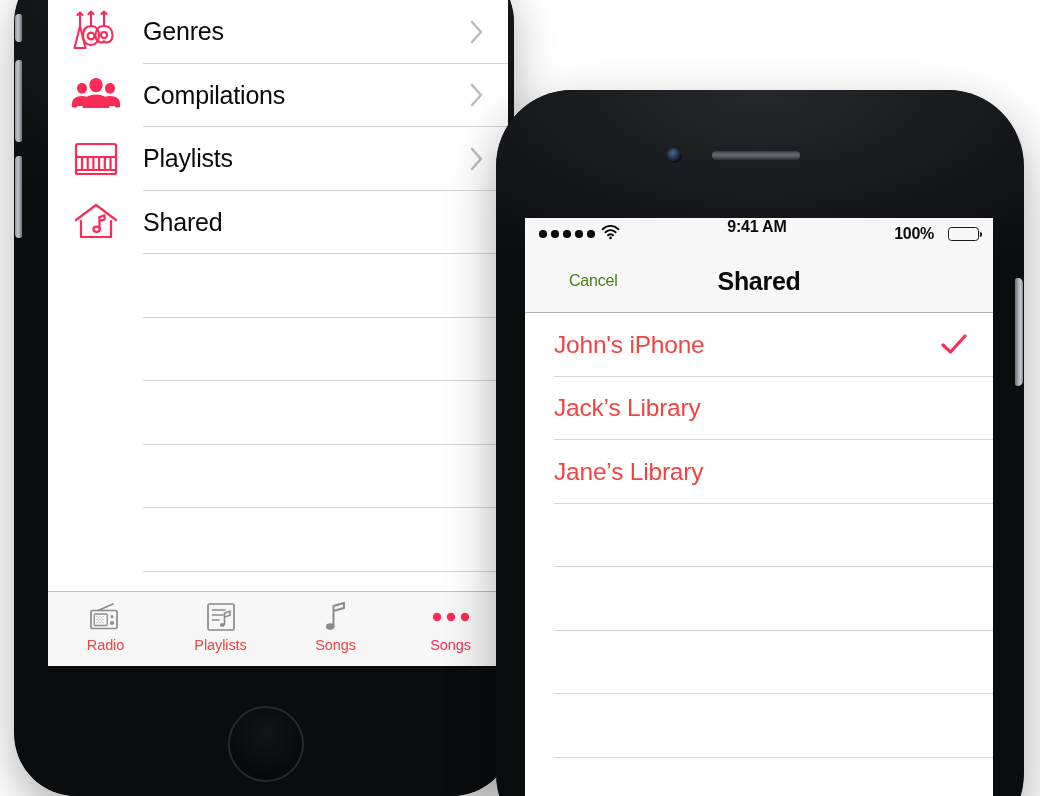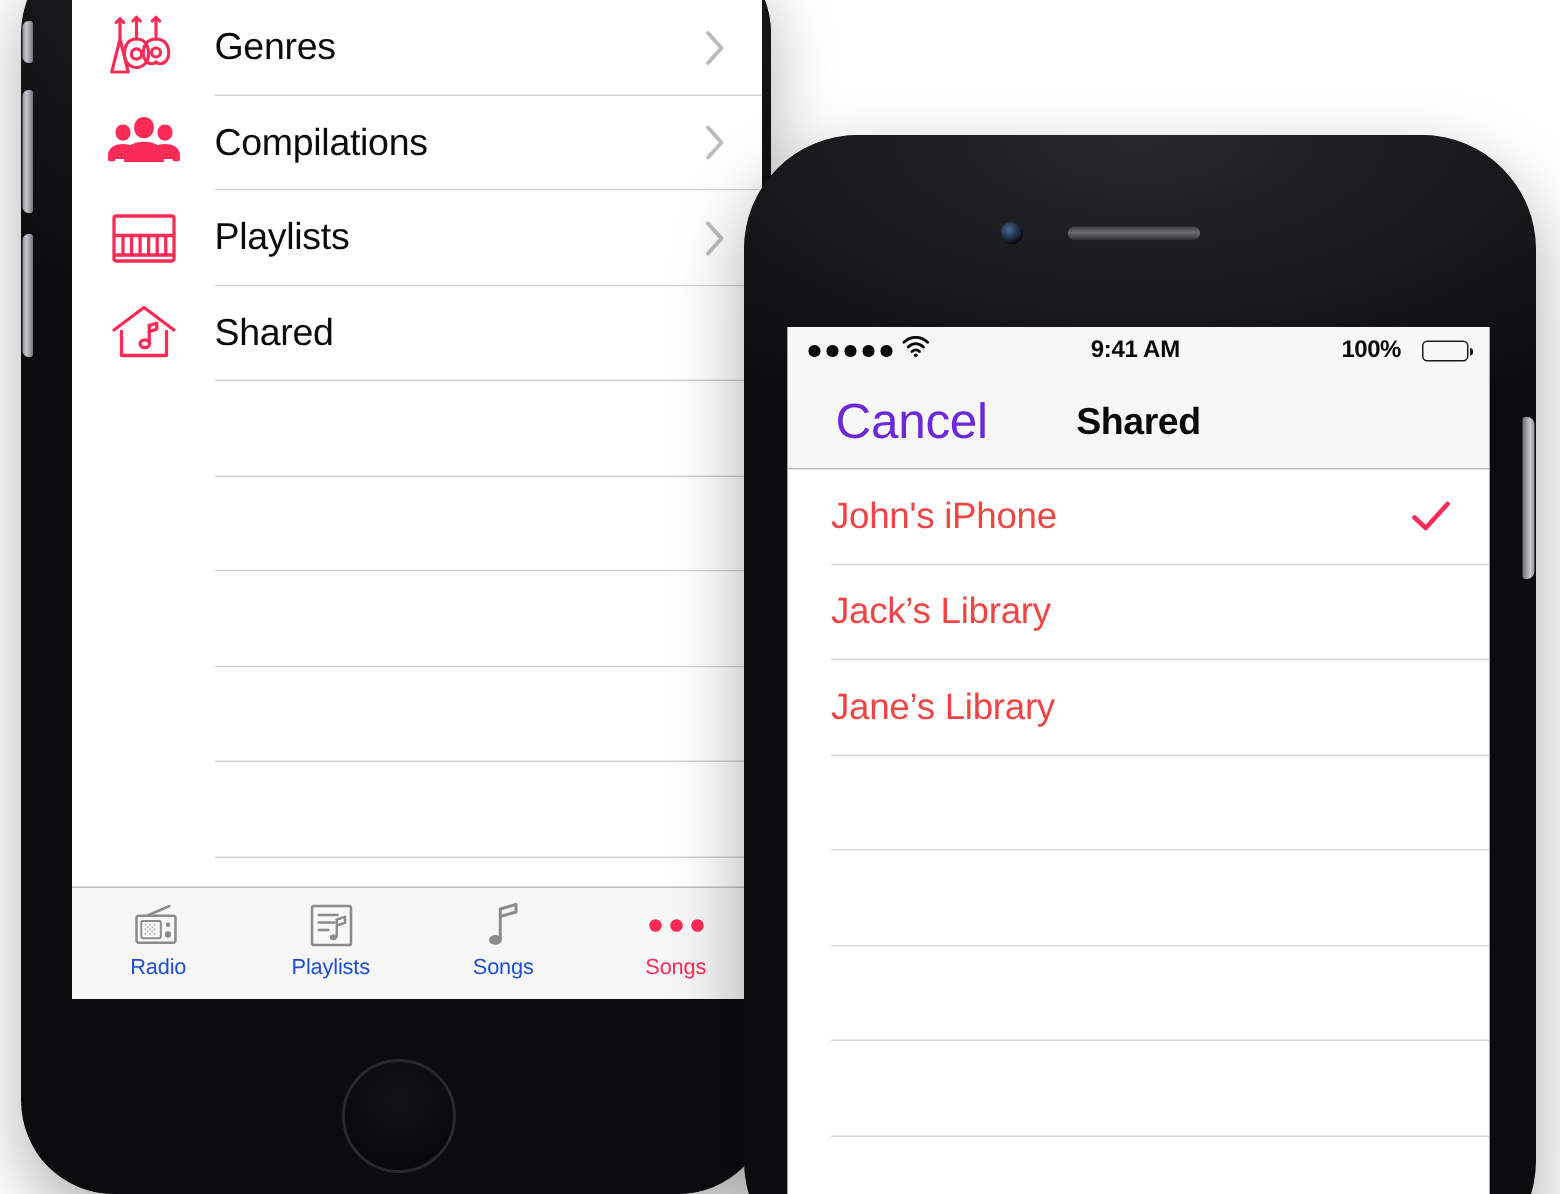--- a/index.html
+++ b/index.html
@@ -136,21 +136,21 @@
     gap: 3px;
   }
   .lp-tab-ico {
     height: 34px;
     display: flex;
     align-items: center;
     justify-content: center;
   }
   .lp-tab-txt {
     font-size: 14.5px;
-    color: #1d4ed8;
+    color: #ef4444;
     letter-spacing: -0.1px;
   }
   .lp-tab.active .lp-tab-txt { color: #fa2b56; }
 
   
   #phone-right {
     position: absolute;
     left: 496px;
     top: 90px;
     width: 528px;
@@ -207,21 +207,20 @@
     background: #ffffff;
     overflow: hidden;
   }
 
   
   #rp-statusbar {
     position: relative;
     height: 32px;
     background: #f7f7f7;
     display: flex;
-    align-items: center;
     padding: 0 14px;
     font-size: 16px;
     font-weight: bold;
     color: #0a0a0a;
   }
   #rp-sb-left  { display: flex; align-items: center; gap: 6px; flex: 0 0 auto; }
   #rp-sb-dots  { display: flex; gap: 4.5px; align-items: center; }
   .sb-dot { width: 7.5px; height: 7.5px; border-radius: 50%; background: #0a0a0a; }
   #rp-sb-mid   { flex: 1 1 auto; text-align: center; letter-spacing: -0.2px; }
   #rp-sb-right { display: flex; align-items: center; gap: 14px; flex: 0 0 auto; }
@@ -252,23 +251,23 @@
   #rp-navbar {
     position: relative;
     height: 62px;
     background: #f7f7f7;
     border-bottom: 1px solid #b2b2b2;
     display: flex;
     align-items: center;
   }
   #rp-cancel {
     position: absolute;
-    left: 32px;
-    font-size: 33px;
-    color: #6d28d9;
+    left: 44px;
+    font-size: 16px;
+    color: #4d7c0f;
     letter-spacing: -0.2px;
     cursor: pointer;
   }
   #rp-title {
     width: 100%;
     text-align: center;
     font-size: 25px;
     font-weight: bold;
     color: #0b0b0c;
     letter-spacing: -0.3px;

